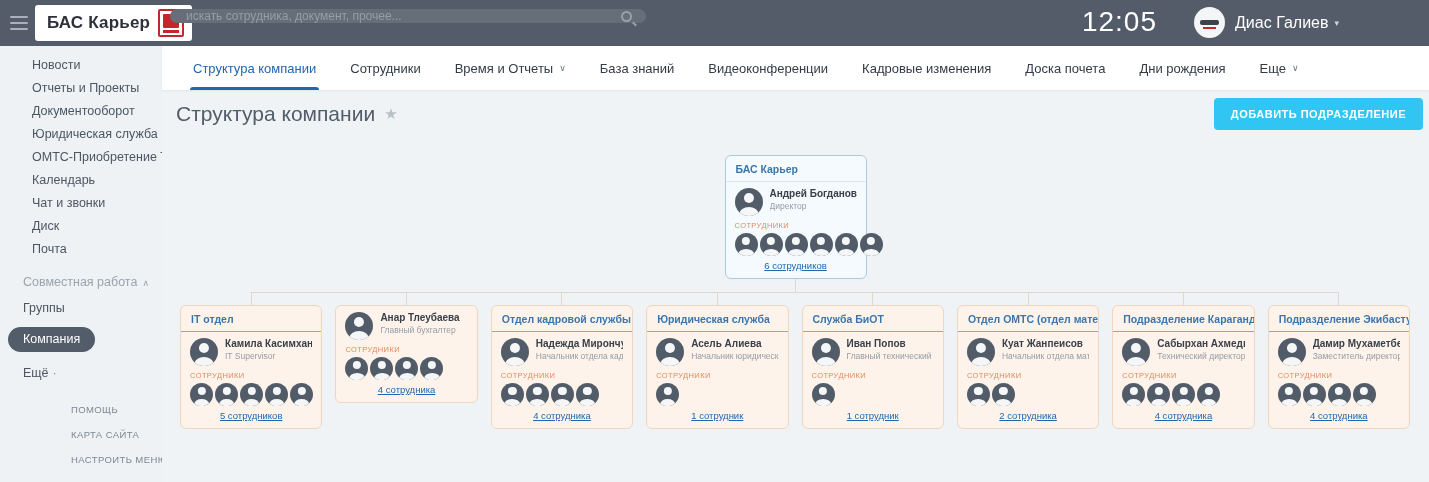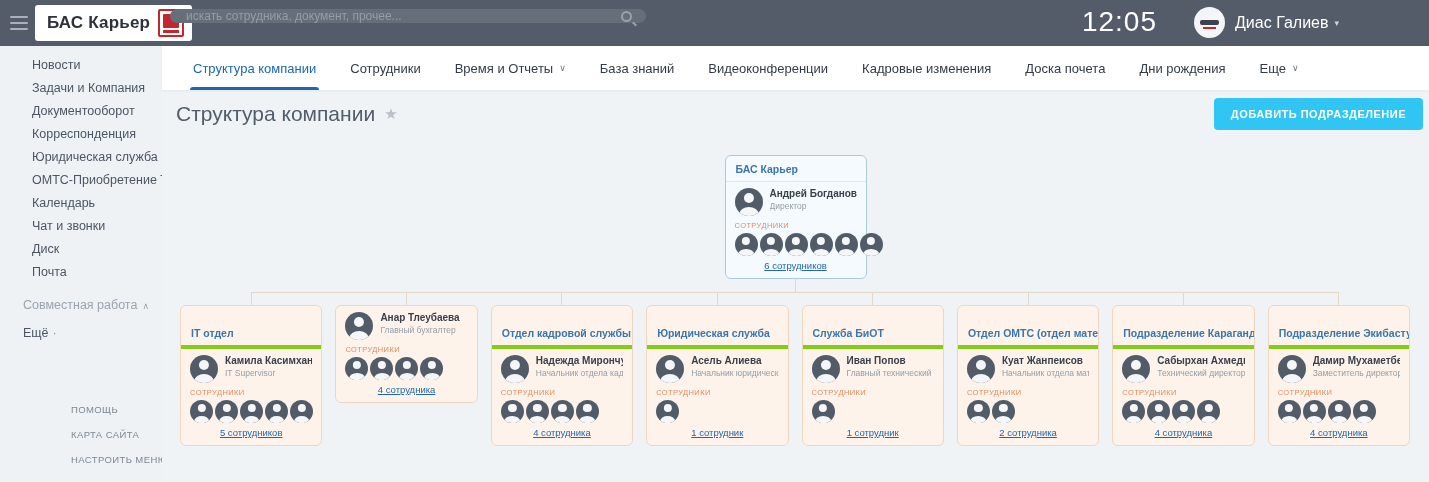--- a/index.html
+++ b/index.html
@@ -55,21 +55,21 @@
   .add-btn { margin-left:auto; background:#31c5f4; color:#fff; border:none; border-radius:4px; font-size:11px; font-weight:bold; letter-spacing:.5px; padding:10px 17px; cursor:pointer; font-family:inherit; }
 
   
   .chart { margin-top:17px; }
   .root-wrap { display:flex; justify-content:center; }
   .card { width:142px; border-radius:6px; font-size:10px; }
   .card.root { background:#f4fafd; border:1px solid #abc9e2; }
   .card.dept { background:#fdf3ea; border:1px solid #f1d6bf; width:100%; }
   .card-title { font-size:10.5px; font-weight:bold; color:#3a76ad; padding:7px 10px 6px; white-space:nowrap; overflow:hidden; cursor:pointer; }
   .card.root .card-title { border-bottom:1px solid #d9e7f2; }
-  .card.dept .card-title { border-bottom:4px solid #84cc16;margin-top:14px; }
+  .card.dept .card-title { border-bottom:1px solid #84cc16; }
   .card-body { padding:6px 9px 7px; }
   .head-row { display:flex; align-items:flex-start; }
   .head-info { margin-left:7px; min-width:0; }
   .head-name { font-size:10px; font-weight:bold; color:#39404a; white-space:nowrap; overflow:hidden; }
   .head-role { font-size:8.5px; color:#959ca6; margin-top:2px; white-space:nowrap; overflow:hidden; }
   .emp-label { font-size:7.5px; color:#df8a5d; letter-spacing:.4px; margin-top:5px; }
   .avatars { display:flex; gap:2px; margin-top:3px; flex-wrap:nowrap; }
   .avatar { display:inline-block; width:28px; height:28px; border-radius:50%; background:#525c69; position:relative; overflow:hidden; flex:0 0 auto; }
   .avatar::before { content:""; position:absolute; left:50%; transform:translateX(-50%); top:17%; width:36%; height:36%; background:#f4f6f7; border-radius:50%; }
   .avatar::after { content:""; position:absolute; left:50%; transform:translateX(-50%); bottom:-14%; width:68%; height:46%; background:#f4f6f7; border-radius:50% 50% 0 0; }
@@ -107,41 +107,50 @@
     <span class="user-name">Диас Галиев</span>
     <span class="user-caret">▾</span>
   </div>
 </div>
 
 <div class="sidebar">
   <div>
 
       <div class="side-item">Новости</div>
 
-      <div class="side-item">Задачи и Компания</div>
+      <div class="side-item">Отчеты и Проекты</div>
 
       <div class="side-item">Документооборот</div>
 
-      <div class="side-item">Корреспонденция</div>
 
       <div class="side-item">Юридическая служба</div>
 
       <div class="side-item">ОМТС-Приобретение ТРУ</div>
 
       <div class="side-item">Календарь</div>
 
       <div class="side-item">Чат и звонки</div>
 
       <div class="side-item">Диск</div>
 
       <div class="side-item">Почта</div>
     </div>
   <div class="side-section">
     <span>Совместная работа</span><span class="side-caret">∧</span>
   </div>
+  <div>
+
+      <div class="side-sub">
+        <span class="pill">Группы</span>
+      </div>
+
+      <div class="side-sub selected">
+        <span class="pill">Компания</span>
+      </div>
+    </div>
   <div class="side-more">
     <span>Ещё</span><span class="more-dot">·</span>
   </div>
   <div class="side-footer">
     <div>
 
         <div class="side-footer-item">ПОМОЩЬ</div>
 
         <div class="side-footer-item">КАРТА САЙТА</div>
 

